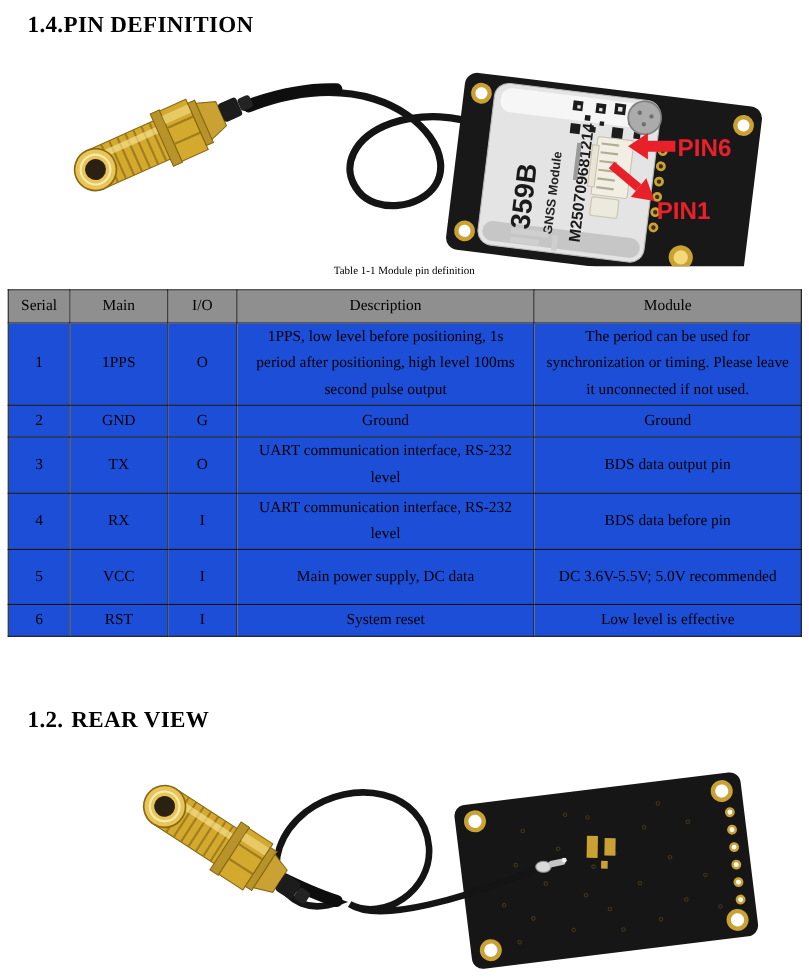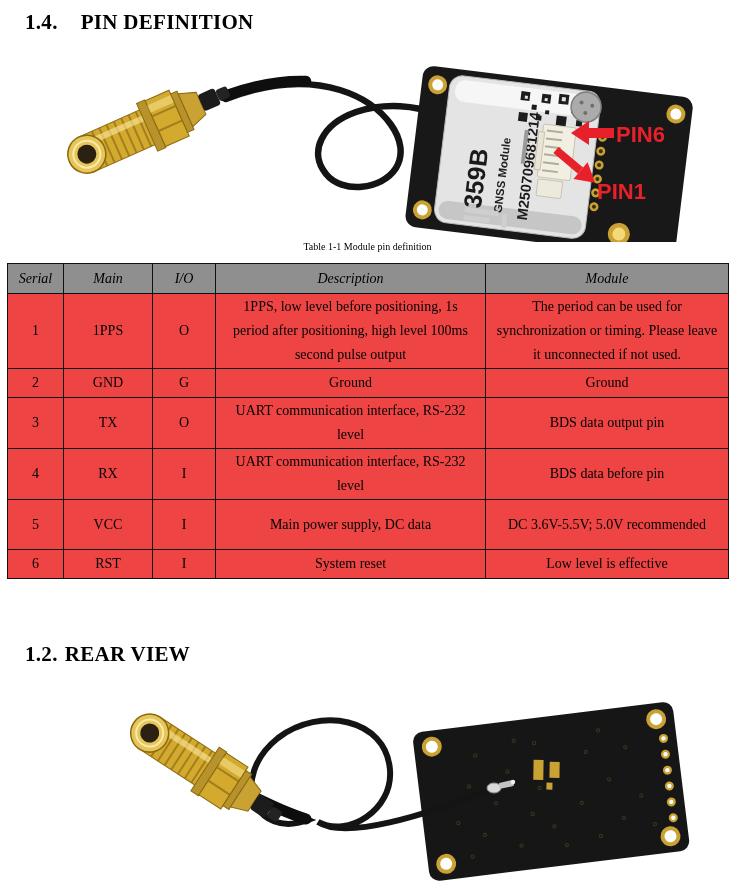--- a/index.html
+++ b/index.html
@@ -10,41 +10,41 @@
     color:#000;
   }
   .heading{
     position:absolute;left:25px;
     font-size:21px;font-weight:bold;letter-spacing:.3px;
     white-space:nowrap;
   }
   #heading-pin{top:10px;}
   #heading-rear{top:642px;}
   .heading .num{display:inline-block;}
-  .gap-tab{display:inline-block;margin-left:23px;}
+  .gap-tab{display:inline-block;}
   .gap-sp{display:inline-block;margin-left:7px;}
   .figure{position:absolute;left:0;width:735px;}
   #front-figure{top:50px;height:192px;}
   #rear-figure{top:688px;height:201px;}
   #table-caption{
     position:absolute;top:241px;left:0;width:735px;
     text-align:center;font-size:10px;
   }
   #pin-table{
     position:absolute;top:263px;left:7px;
     border-collapse:collapse;table-layout:fixed;width:721px;
     font-size:14px;
   }
   #pin-table th,#pin-table td{
     border:1px solid #111;text-align:center;vertical-align:middle;
     padding:1px 8px;line-height:24px;font-weight:normal;
     overflow:hidden;
   }
-  #pin-table th{background:#8f8f8f;height:27px;font-style:italic;}
-  #pin-table td{background:#ef4444;}
+  #pin-table th{background:#8f8f8f;height:27px;}
+  #pin-table td{background:#1d4ed8;}
   tr.rh-tall td{height:72px;}
   tr.rh-mid td{height:47px;}
   tr.rh-one td{height:26px;}
   svg text{user-select:none;}
 </style>
 </head>
 <body>
 
 <div class="heading" id="heading-pin">
   <span class="num">1.4.</span><span class="gap-tab">PIN DEFINITION</span>

